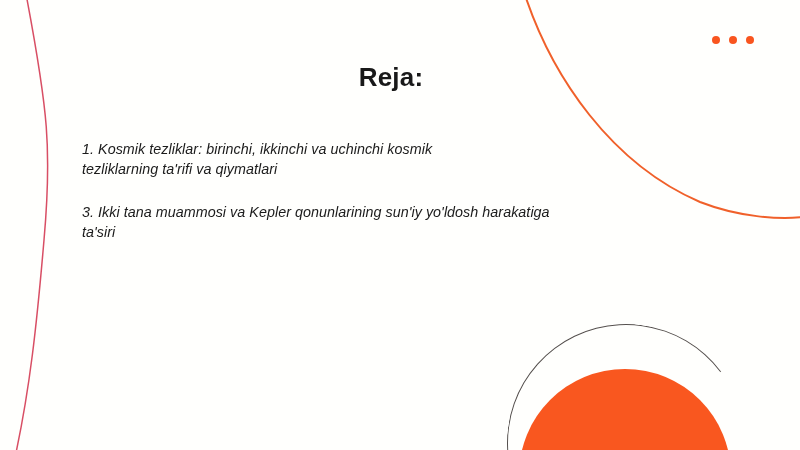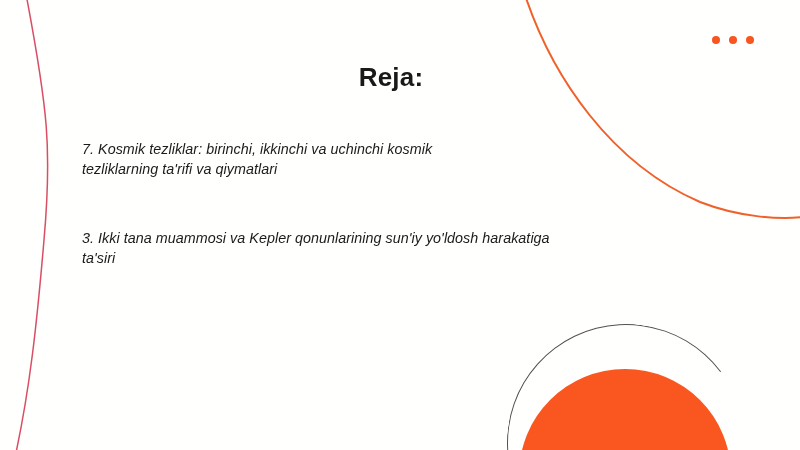--- a/index.html
+++ b/index.html
@@ -58,21 +58,21 @@
     font-style: italic;
     font-size: 14.3px;
     line-height: 19.5px;
     color: #1b1b1b;
     letter-spacing: 0.05px;
     margin: 0;
   }
 
   .para-1 { width: 420px; }
   .para-2 { margin-top: 16px; width: 470px; }
-  .para-3 { margin-top: 50px; width: 480px; }
+  .para-3 { margin-top: 24px; width: 480px; }
 
   
   .dots {
     position: absolute;
     left: 712px;
     top: 36px;
     width: 46px;
     height: 10px;
   }
   .dot {
@@ -127,17 +127,17 @@
     <span class="dot dot-2"></span>
     <span class="dot dot-3"></span>
   </div>
 
   <div class="big-circle-ring"></div>
   <div class="big-circle"></div>
 
   <div class="slide-title">Reja:</div>
 
   <div class="body-block">
-    <p class="body-line para-1">7. Kosmik tezliklar: birinchi, ikkinchi va uchinchi kosmik tezliklarning ta'rifi va qiymatlari</p>
+    <p class="body-line para-1">1. Kosmik tezliklar: birinchi, ikkinchi va uchinchi kosmik tezliklarning ta'rifi va qiymatlari</p>
     <p class="body-line para-3">3. Ikki tana muammosi va Kepler qonunlarining sun'iy yo'ldosh harakatiga ta'siri</p>
   </div>
 
 </div>
 
 </body></html>

